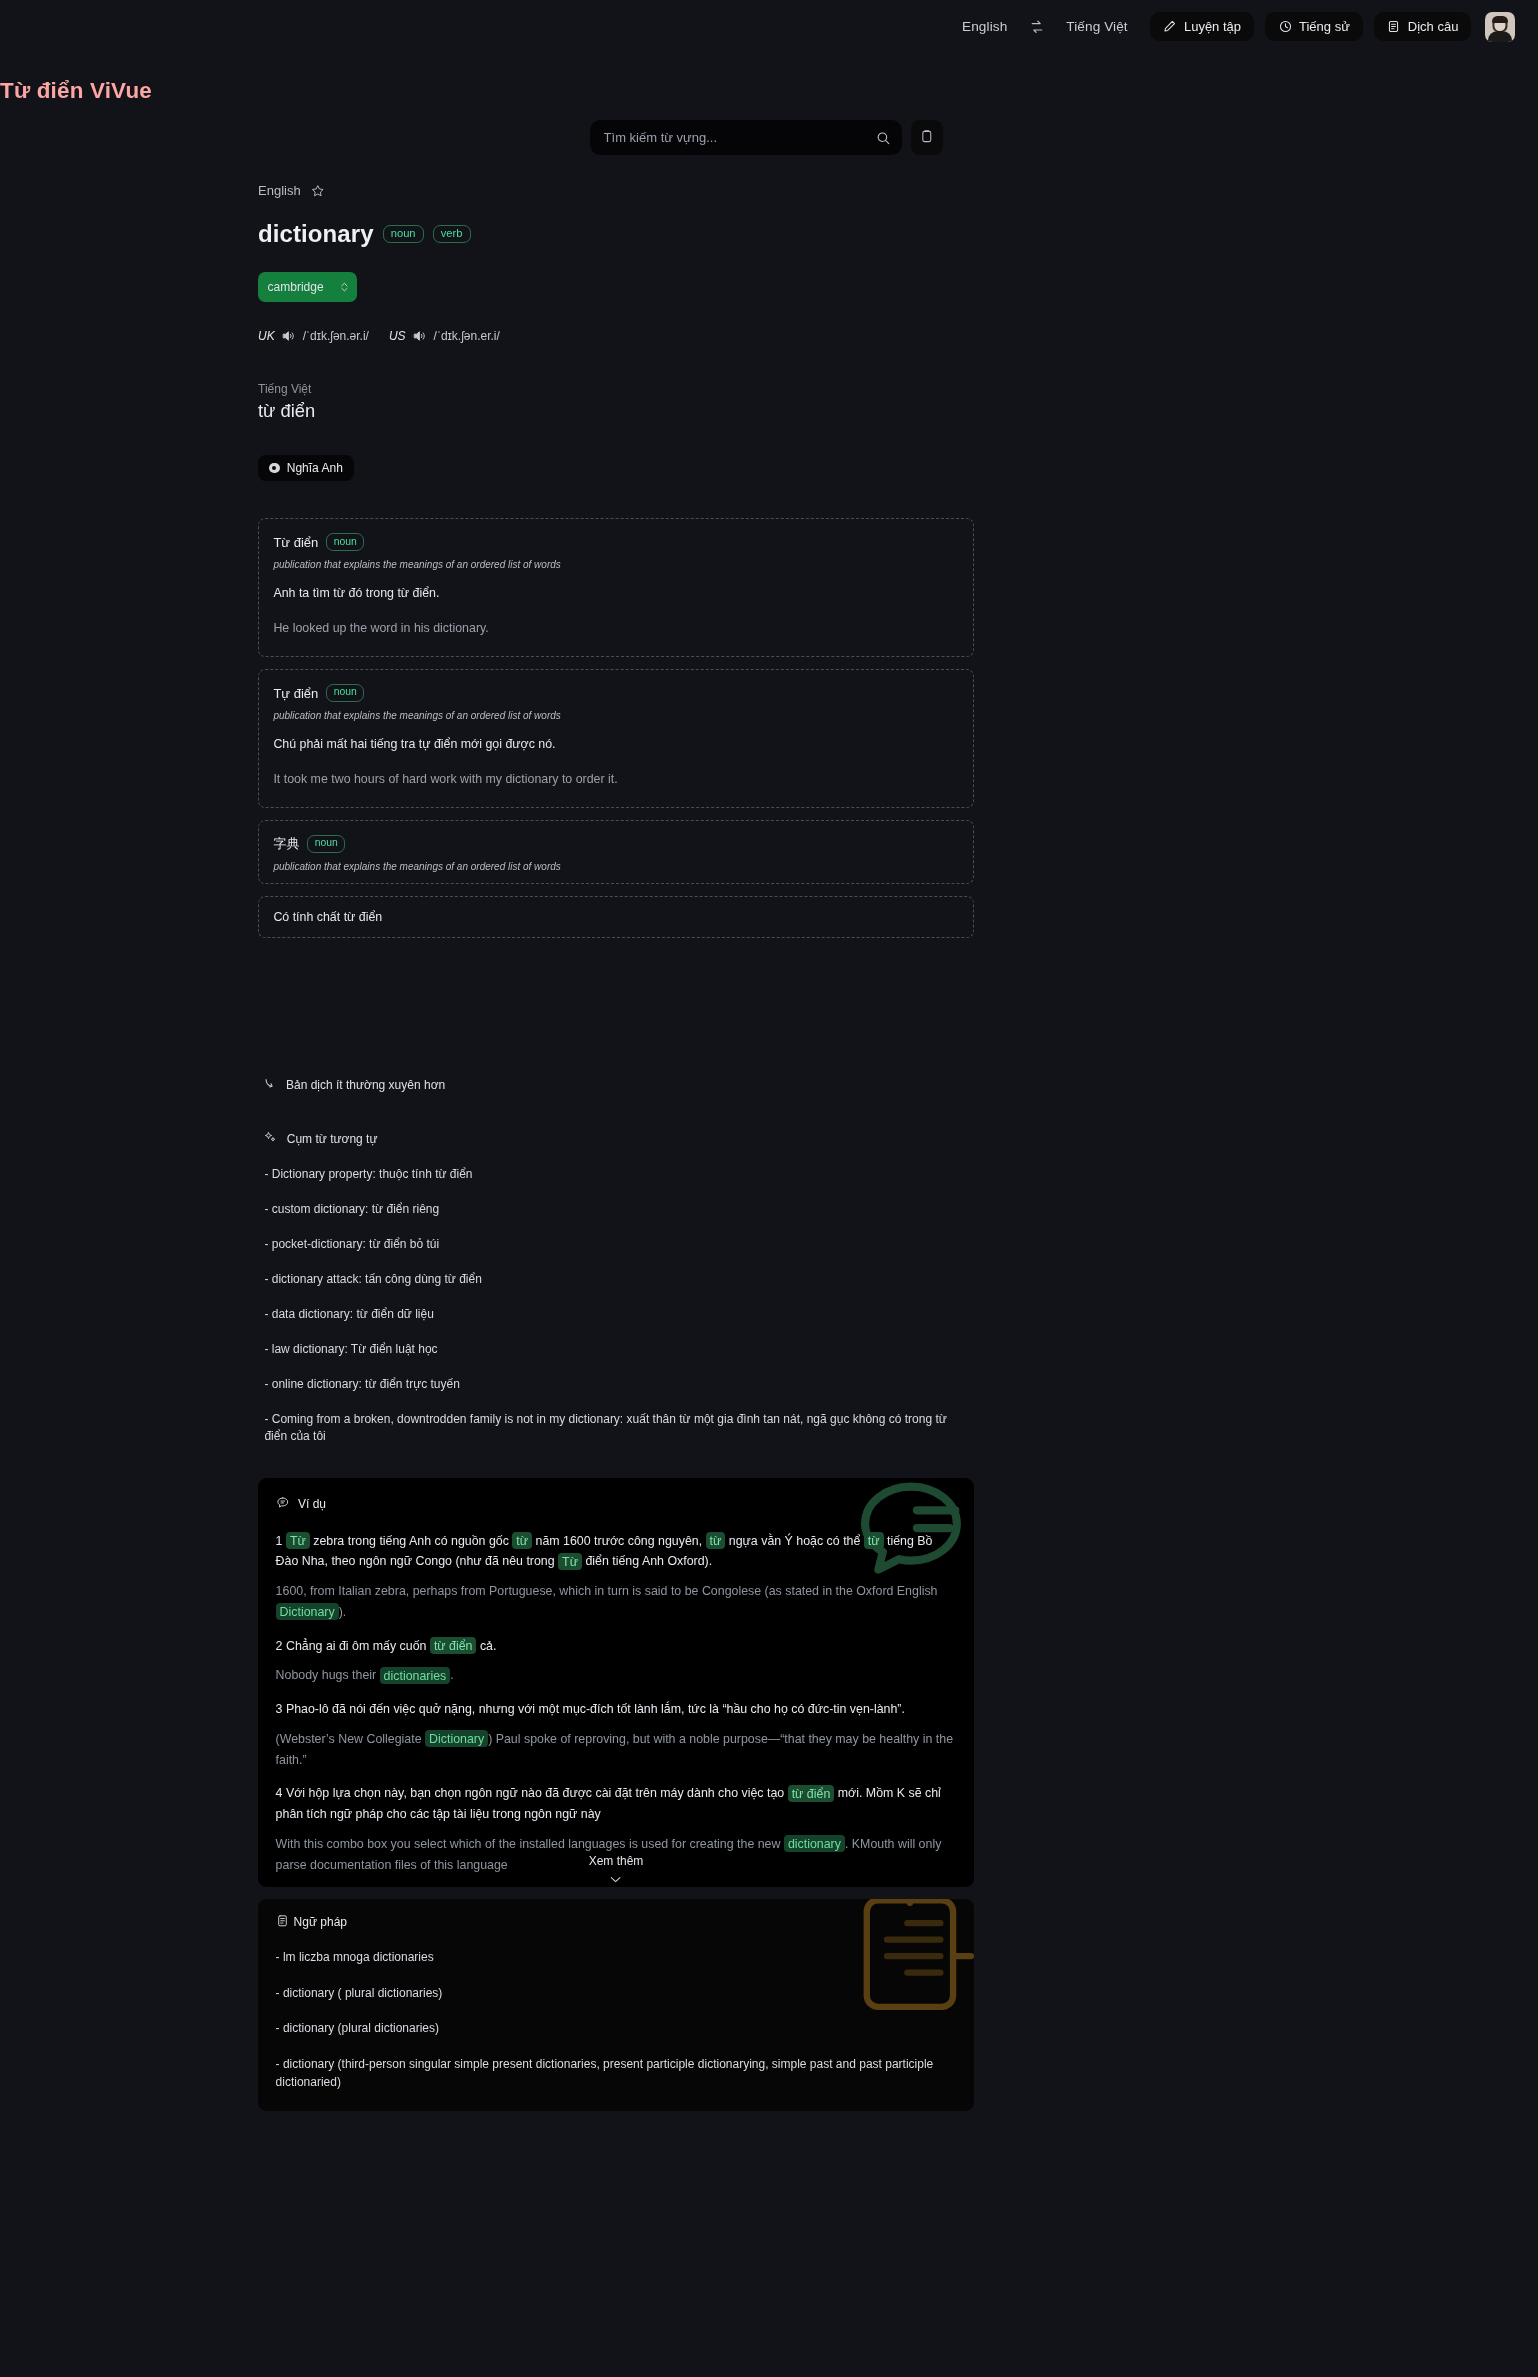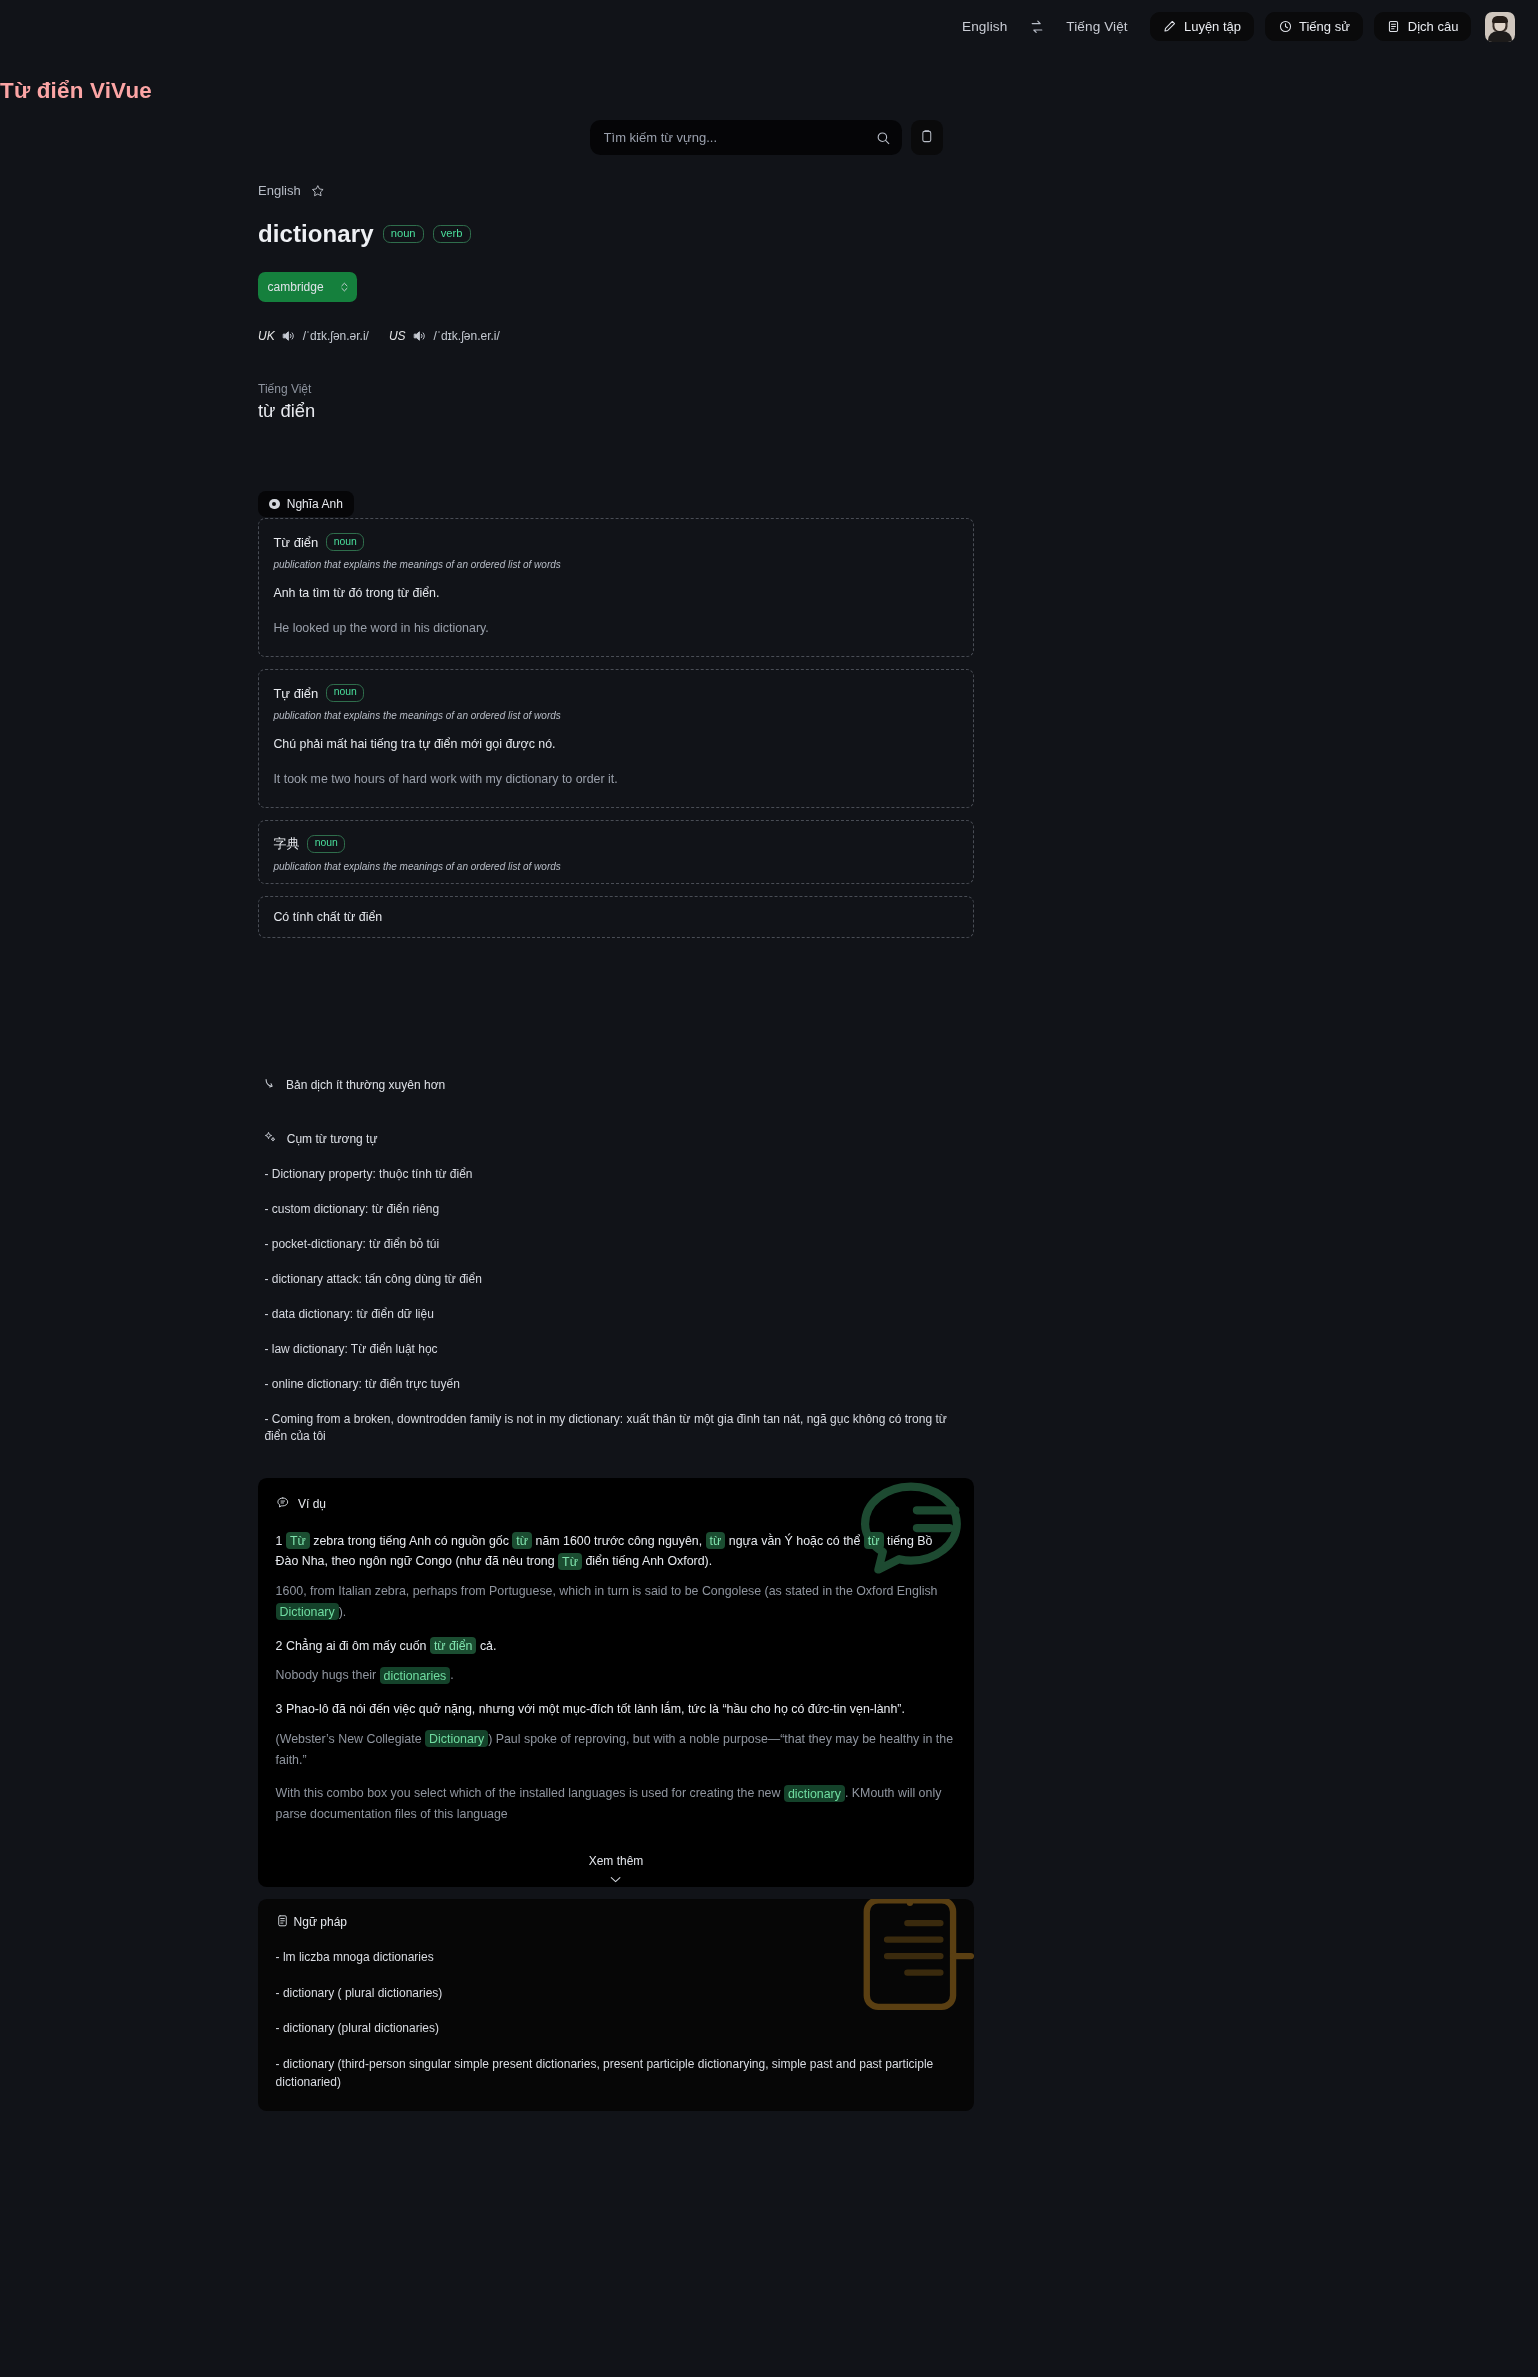--- a/index.html
+++ b/index.html
@@ -123,21 +123,21 @@
   .spk { width: 13.6px; height: 12px; cursor:pointer; }
   .phonrow .gap { width: 5.6px; }
 
   .tgt-lang { position:absolute; top:382px; left:0; font-size:12px; color:#8d939e; }
   .tgt-word { position:absolute; top:400px; left:0; font-size:18.4px; color:#e8eaef; font-weight:400; }
 
   .engbtn {
     position:absolute; top:455px; left:0;
     display:flex; align-items:center; gap:7.2px;
     background:#060608; border-radius:8px; height:26.4px; padding:0 11.2px;
-    font-size:12px; color:#e9ebf0; cursor:pointer;margin-top:36px;
+    font-size:12px; color:#e9ebf0; cursor:pointer;
   }
   .engbtn .dot {
     width: 10.4px; height: 10.4px; border-radius:50%; background:#d3d6dc;
     display:flex; align-items:center; justify-content:center;
   }
   .engbtn .dot i { width:4px; height:4px; background:#060608; border-radius:50%; display:block; }
 
   
   .defs { position:absolute; top:518px; left:0; width:716px; }
   .defcard {
@@ -424,20 +424,21 @@
         </div>
         <div class="ex-block">
           <div class="ex-vi">2 Chẳng ai đi ôm mấy cuốn <span class="hl-vi">từ điển</span> cả.</div>
           <div class="ex-en">Nobody hugs their <span class="hl-en">dictionaries</span>.</div>
         </div>
         <div class="ex-block">
           <div class="ex-vi">3 Phao-lô đã nói đến việc quở nặng, nhưng với một mục-đích tốt lành lắm, tức là “hầu cho họ có đức-tin vẹn-lành”.</div>
           <div class="ex-en">(Webster’s New Collegiate <span class="hl-en">Dictionary</span>) Paul spoke of reproving, but with a noble purpose—“that they may be healthy in the faith.”</div>
         </div>
         <div class="ex-block">
+          <div class="ex-vi">4 Với hộp lựa chọn này, bạn chọn ngôn ngữ nào đã được cài đặt trên máy dành cho việc tạo <span class="hl-vi">từ điển</span> mới. Mồm K sẽ chỉ phân tích ngữ pháp cho các tập tài liệu trong ngôn ngữ này</div>
           <div class="ex-en">With this combo box you select which of the installed languages is used for creating the new <span class="hl-en">dictionary</span>. KMouth will only parse documentation files of this language</div>
         </div>
       </div>
 
       <div class="seemore">
         <span>Xem thêm</span>
         <span class="chev">
           <svg width="11.2" height="7.2" viewBox="0 0 14 9" fill="none" stroke="#cfd3da" stroke-width="1.3" stroke-linecap="round" stroke-linejoin="round">
             <path d="M1.6 2l5.4 5 5.4-5"></path>
           </svg>

